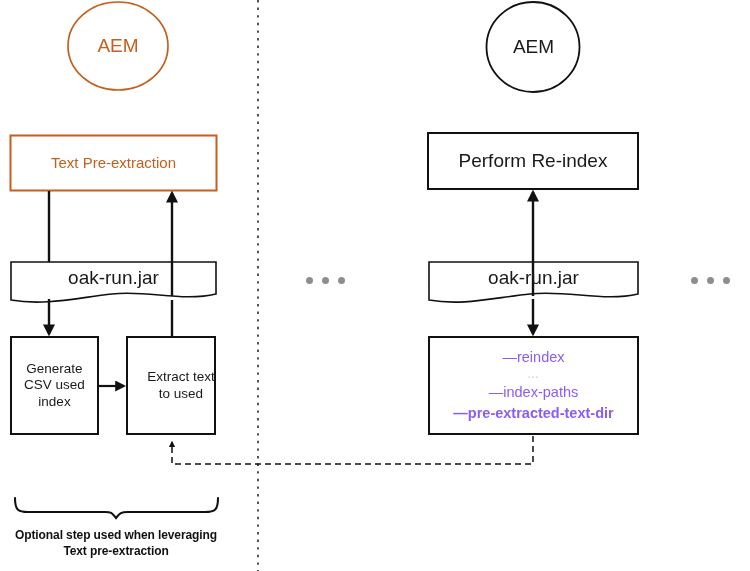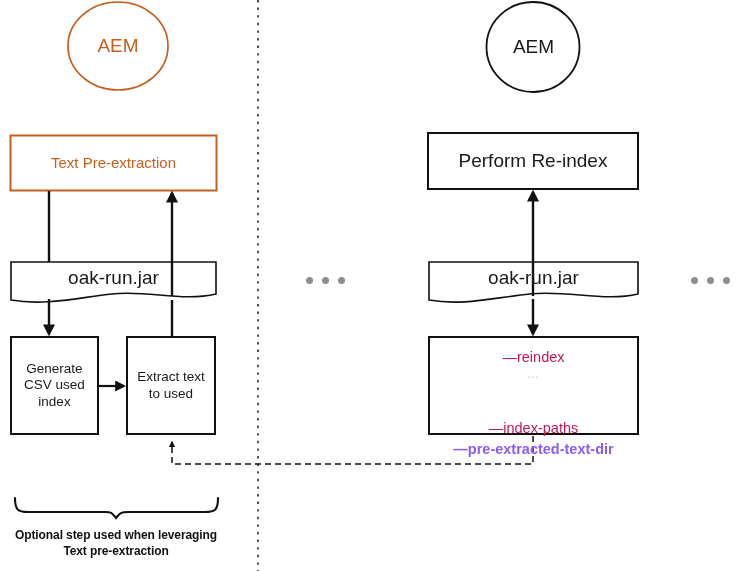--- a/index.html
+++ b/index.html
@@ -54,25 +54,24 @@
   .params {
     position: absolute;
     box-sizing: border-box;
     display: flex;
     flex-direction: column;
     align-items: center;
     justify-content: center;
     pointer-events: none;
   }
   .param-dim {
-    color: #be185d;
+    color: #8b5cf6;
     font-size: 14.5px;
     line-height: 1.45;
     white-space: nowrap;
-    margin-top: 36px;
   }
   .param-dots {
     color: #c9c9c9;
     font-size: 12px;
     line-height: 1.1;
     letter-spacing: 1px;
   }
   .param-strong {
     color: #8b5cf6;
     font-size: 14.5px;
@@ -168,21 +167,21 @@
   <div class="node-label box-label-orange" style="left:10px; top:135px; width:207px; height:56px;">Text Pre-extraction</div>
 
   <div class="node-label box-label-dark" style="left:11px; top:262px; width:205px; height:32px;">oak-run.jar</div>
 
   <div class="node-label box-label-small" style="left:11px; top:337px; width:87px; height:97px; flex-direction:column;border-radius:10px;">
     <span>Generate</span>
     <span>CSV used</span>
     <span>index</span>
   </div>
 
-  <div class="node-label box-label-small" style="left:127px; top:337px; width:88px; height:97px; flex-direction:column;">
+  <div class="node-label box-label-small" style="left:137px; top:337px; width:88px; height:97px; flex-direction:column;">
     <span>Extract text</span>
     <span>to used</span>
   </div>
 
   <div class="caption" style="left:-259px; top:527px; width:750px;">
     <div>Optional step used when leveraging</div>
     <div>Text pre-extraction</div>
   </div>
 
   <div class="node-label circle-label plain" style="left:487px; top:2px; width:93px; height:90px;">AEM</div>

